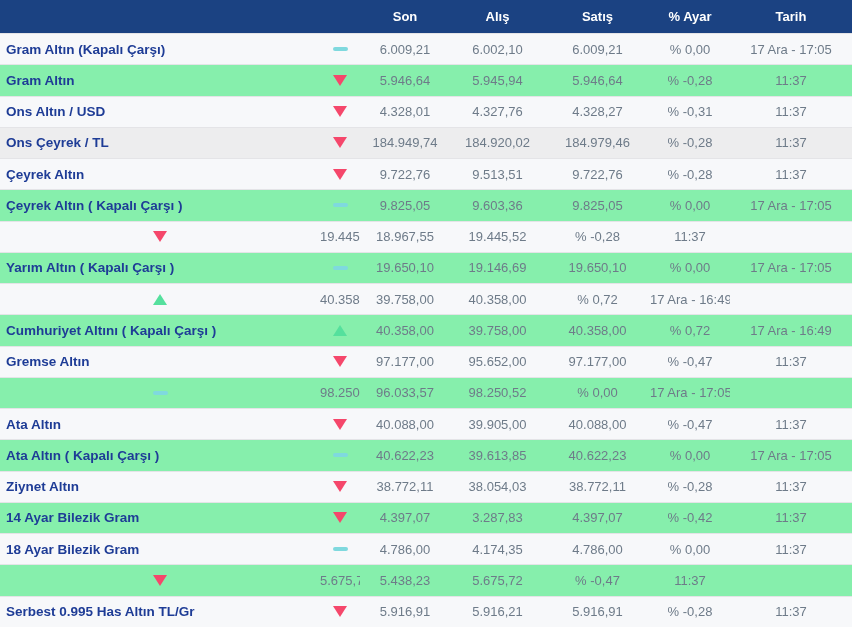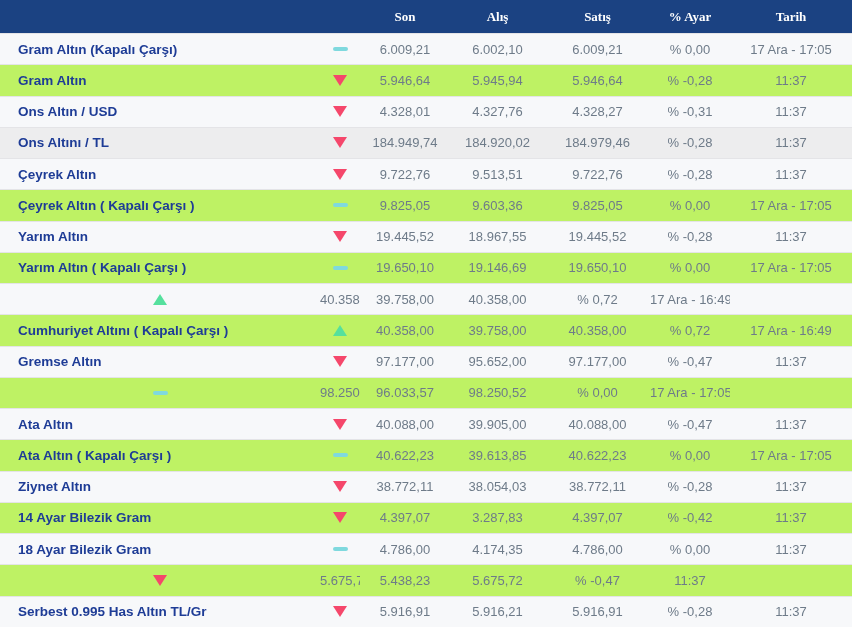--- a/index.html
+++ b/index.html
@@ -26,33 +26,33 @@
     grid-template-columns:320px 40px 90px 95px 105px 80px 122px;
     align-items:center;
   }
   .thead{
     height:33px;
     background:var(--header-bg);
     color:#ffffff;
     font-weight:bold;
     font-size:13px;
   }
-  .thead .cell{text-align:center;font-family:Liberation Serif, serif;}
+  .thead .cell{text-align:center;}
   .row{
     height:31.26px;
-    background:#bef264;
+    background:#86efac;
     border-top:1px solid var(--border);
     box-sizing:border-box;
     cursor:pointer;
   }
   .row.alt{background:var(--row-alt);}
   .row.hl{background:var(--row-hl);}
   .cell{overflow:hidden;white-space:nowrap;}
   .cell.name{
-    padding-left:18px;
+    padding-left:6px;
     font-weight:bold;
     font-size:13.5px;
     color:var(--name-text);
   }
   .cell.num{
     text-align:center;
     font-size:13px;
     color:var(--value-text);
   }
   .cell.trend{display:flex;justify-content:center;align-items:center;}
@@ -115,21 +115,21 @@
         <div class="cell trend">
           <span class="tri-down"></span>
         </div>
         <div class="cell num">4.328,01</div>
         <div class="cell num">4.327,76</div>
         <div class="cell num">4.328,27</div>
         <div class="cell num">% -0,31</div>
         <div class="cell num">11:37</div>
       </div>
       <div class="grid row hl">
-        <div class="cell name">Ons Altını / TL</div>
+        <div class="cell name">Ons Çeyrek / TL</div>
         <div class="cell trend">
           <span class="tri-down"></span>
         </div>
         <div class="cell num">184.949,74</div>
         <div class="cell num">184.920,02</div>
         <div class="cell num">184.979,46</div>
         <div class="cell num">% -0,28</div>
         <div class="cell num">11:37</div>
       </div>
       <div class="grid row alt">
@@ -148,21 +148,20 @@
         <div class="cell trend">
           <span class="bar-flat"></span>
         </div>
         <div class="cell num">9.825,05</div>
         <div class="cell num">9.603,36</div>
         <div class="cell num">9.825,05</div>
         <div class="cell num">% 0,00</div>
         <div class="cell num">17 Ara - 17:05</div>
       </div>
       <div class="grid row alt">
-        <div class="cell name">Yarım Altın</div>
         <div class="cell trend">
           <span class="tri-down"></span>
         </div>
         <div class="cell num">19.445,52</div>
         <div class="cell num">18.967,55</div>
         <div class="cell num">19.445,52</div>
         <div class="cell num">% -0,28</div>
         <div class="cell num">11:37</div>
       </div>
       <div class="grid row">

